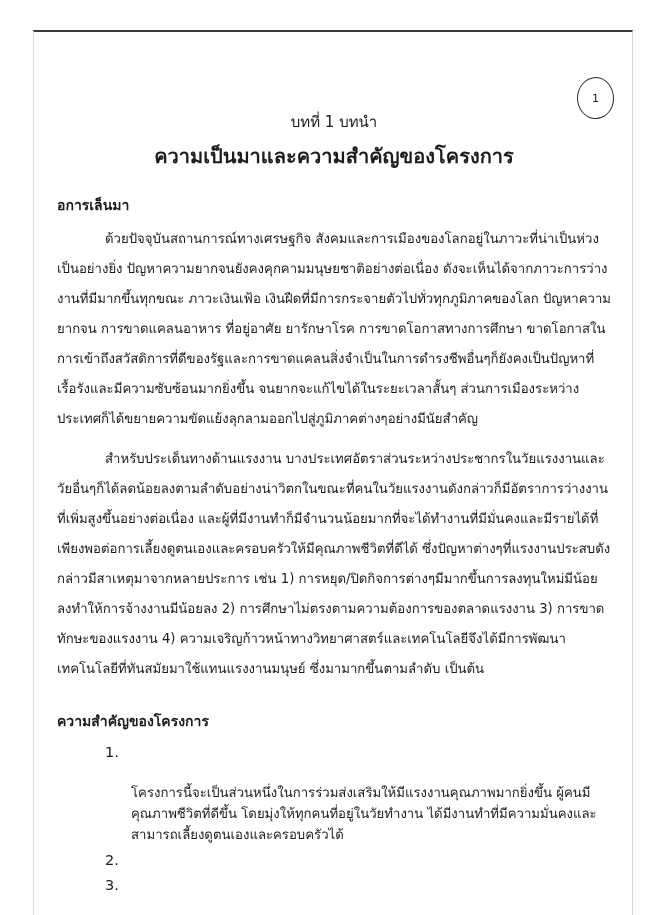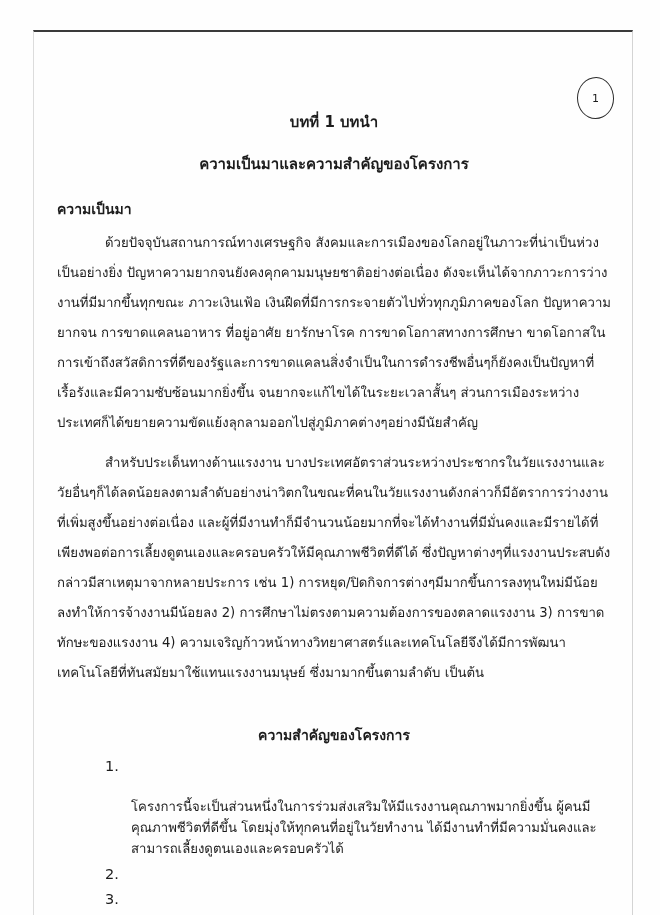--- a/index.html
+++ b/index.html
@@ -45,46 +45,45 @@
   .doc {
     position: absolute;
     top: 0;
     left: 57px;
     width: 554px;
   }
   .chapter-title {
     margin: 110px 0 0 0;
     text-align: center;
     font-size: 15px;
-    font-weight: bold;
+    font-weight: normal;
   }
   .chapter-subtitle {
-    margin: 18px 0 0 0;
+    margin: 6px 0 0 0;
     text-align: center;
-    font-size: 15px;
+    font-size: 20px;
     font-weight: bold;
   }
   .section-heading {
     margin: 22px 0 0 0;
     font-size: 14px;
     font-weight: bold;
   }
   .body-par {
     margin: 8px 0 0 0;
     font-size: 13.2px;
     line-height: 30px;
     text-indent: 48px;
     text-align: left;
   }
   .body-par + .body-par {
     margin-top: 10px;
   }
   .section-heading.importance {
-    margin-top: 36px;
-    text-align: center;
+    margin-top: 26px;
   }
   .importance-list {
     margin: 10px 0 0 0;
     padding: 0;
     list-style: none;
   }
   .importance-list .list-item {
     display: flex;
     margin-top: 5px;
     font-size: 13.2px;
@@ -111,21 +110,21 @@
   <div class="page-number-circle">
     <span>1</span>
   </div>
 
   <div class="doc">
 
     <h1 class="chapter-title">บทที่ 1 บทนำ</h1>
 
     <h2 class="chapter-subtitle">ความเป็นมาและความสำคัญของโครงการ</h2>
 
-    <h3 class="section-heading">ความเป็นมา</h3>
+    <h3 class="section-heading">อการเล็นมา</h3>
 
     <p class="body-par">ด้วยปัจจุบันสถานการณ์ทางเศรษฐกิจ สังคมและการเมืองของโลกอยู่ในภาวะที่น่าเป็นห่วงเป็นอย่างยิ่ง ปัญหาความยากจนยังคงคุกคามมนุษยชาติอย่างต่อเนื่อง ดังจะเห็นได้จากภาวะการว่างงานที่มีมากขึ้นทุกขณะ ภาวะเงินเฟ้อ เงินฝืดที่มีการกระจายตัวไปทั่วทุกภูมิภาคของโลก ปัญหาความยากจน การขาดแคลนอาหาร ที่อยู่อาศัย ยารักษาโรค การขาดโอกาสทางการศึกษา ขาดโอกาสในการเข้าถึงสวัสดิการที่ดีของรัฐและการขาดแคลนสิ่งจำเป็นในการดำรงชีพอื่นๆก็ยังคงเป็นปัญหาที่เรื้อรังและมีความซับซ้อนมากยิ่งขึ้น จนยากจะแก้ไขได้ในระยะเวลาสั้นๆ ส่วนการเมืองระหว่างประเทศก็ได้ขยายความขัดแย้งลุกลามออกไปสู่ภูมิภาคต่างๆอย่างมีนัยสำคัญ</p>
 
     <p class="body-par">สำหรับประเด็นทางด้านแรงงาน บางประเทศอัตราส่วนระหว่างประชากรในวัยแรงงานและวัยอื่นๆก็ได้ลดน้อยลงตามลำดับอย่างน่าวิตกในขณะที่คนในวัยแรงงานดังกล่าวก็มีอัตราการว่างงานที่เพิ่มสูงขึ้นอย่างต่อเนื่อง และผู้ที่มีงานทำก็มีจำนวนน้อยมากที่จะได้ทำงานที่มีมั่นคงและมีรายได้ที่เพียงพอต่อการเลี้ยงดูตนเองและครอบครัวให้มีคุณภาพชีวิตที่ดีได้ ซึ่งปัญหาต่างๆที่แรงงานประสบดังกล่าวมีสาเหตุมาจากหลายประการ เช่น 1) การหยุด/ปิดกิจการต่างๆมีมากขึ้นการลงทุนใหม่มีน้อยลงทำให้การจ้างงานมีน้อยลง 2) การศึกษาไม่ตรงตามความต้องการของตลาดแรงงาน 3) การขาดทักษะของแรงงาน 4) ความเจริญก้าวหน้าทางวิทยาศาสตร์และเทคโนโลยีจึงได้มีการพัฒนาเทคโนโลยีที่ทันสมัยมาใช้แทนแรงงานมนุษย์ ซึ่งมามากขึ้นตามลำดับ เป็นต้น</p>
 
     <h3 class="section-heading importance">ความสำคัญของโครงการ</h3>
 
     <ol class="importance-list">
       <li class="list-item">
         <span class="item-num">1.</span>

